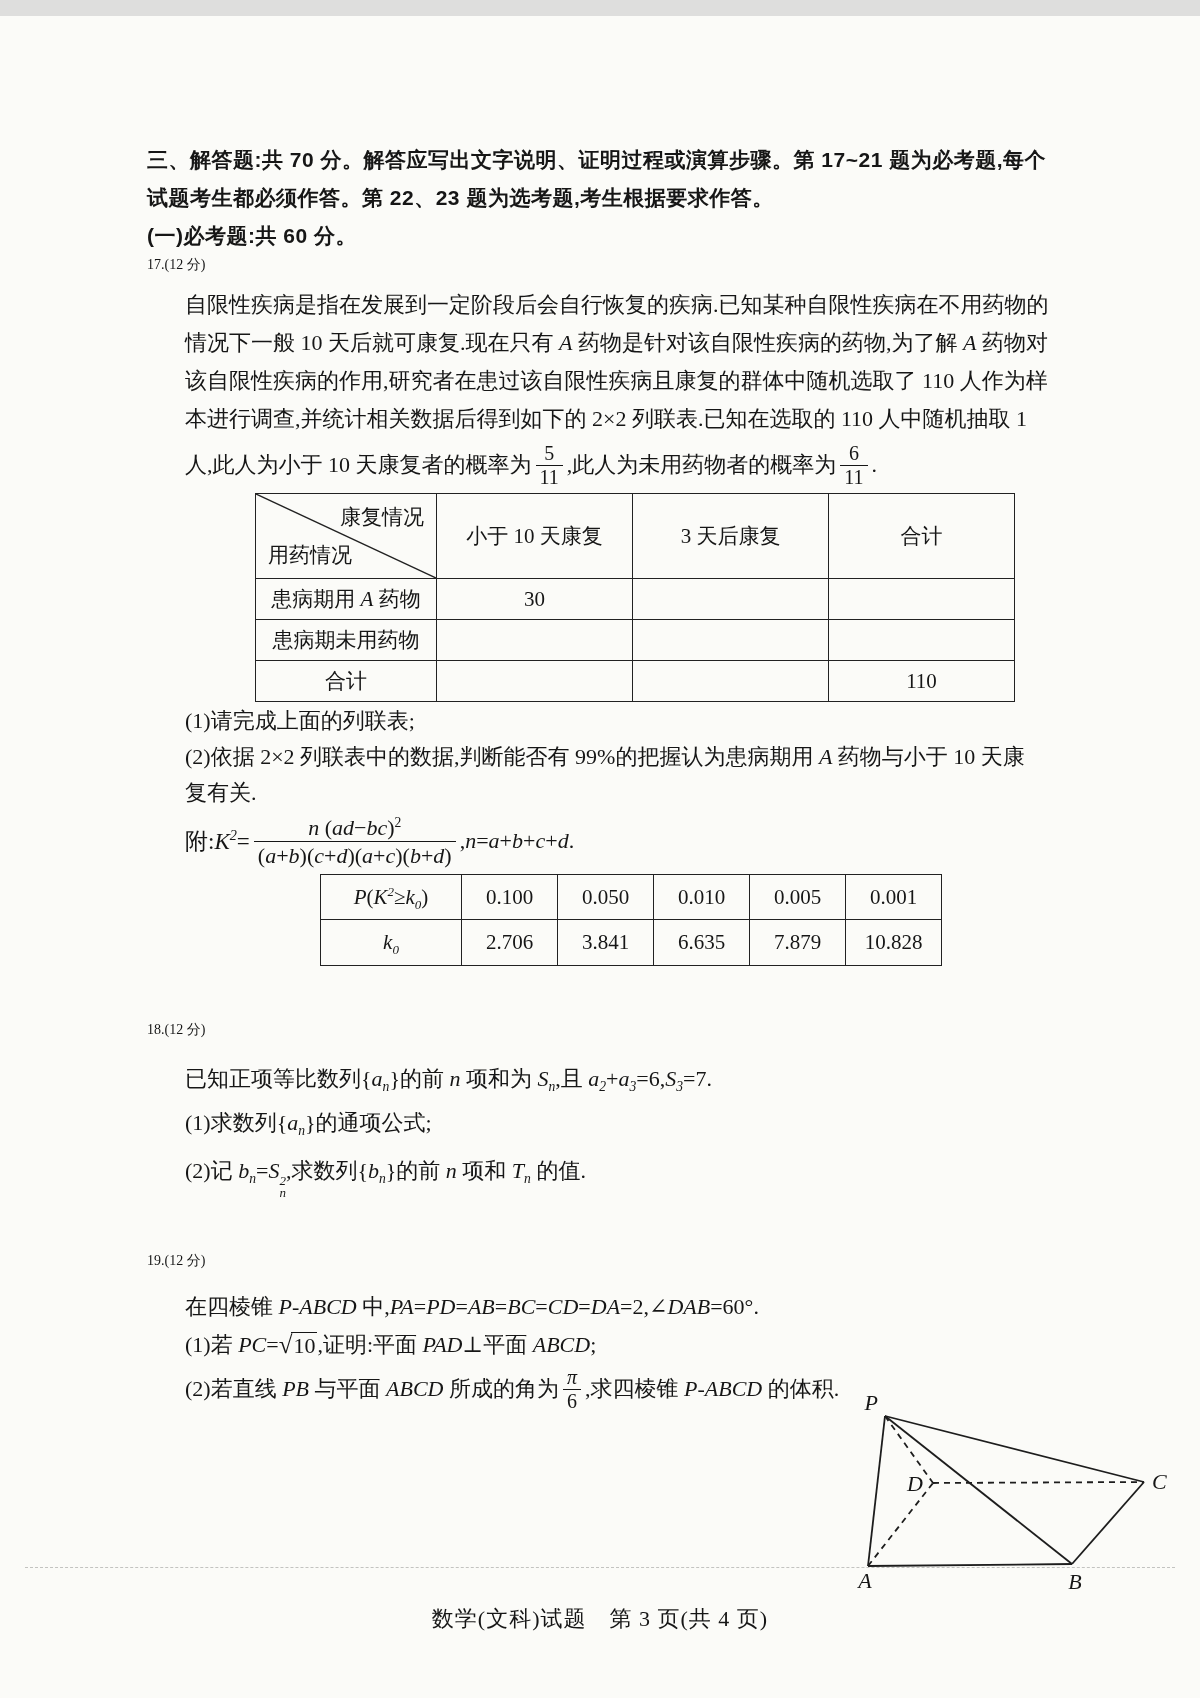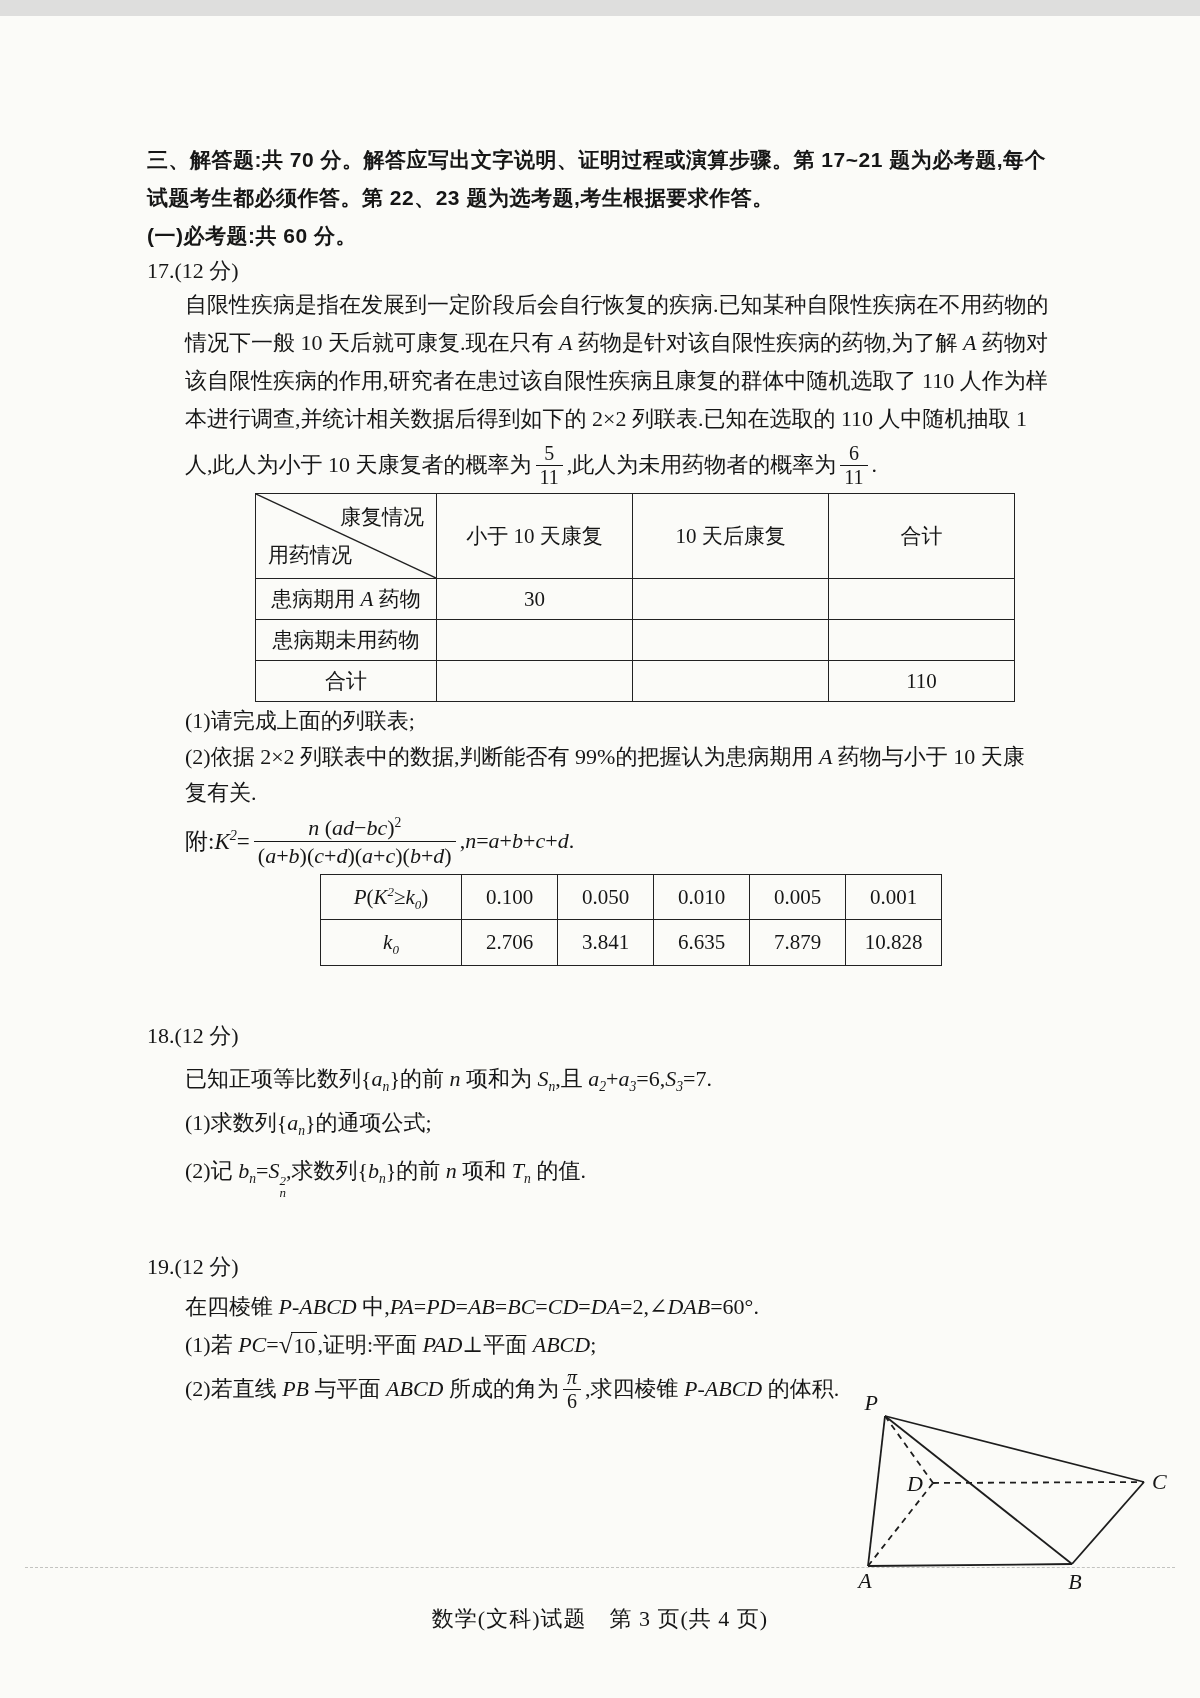--- a/index.html
+++ b/index.html
@@ -7,21 +7,21 @@
     position:relative; width:1200px; height:1698px; margin:16px auto;
     background:#fbfbf8; overflow:hidden;
     font-family:"Liberation Serif","DejaVu Serif",serif; color:#161616;
   }
   .abs { position:absolute; white-space:nowrap; }
   .hdr {
     font-family:"Liberation Sans","DejaVu Sans",sans-serif;
     font-weight:700; font-size:21px; letter-spacing:0.5px;
   }
   .tline { font-size:22px; line-height:30px; }
-  .num   { font-size:22px; }
+  .num   { font-size:14px; }
   .it { font-style:italic; }
   sub,sup { font-size:0.62em; line-height:0; }
   .mrow { display:flex; align-items:center; font-size:22px; }
   .frac { display:inline-flex; flex-direction:column; align-items:center; margin:0 4px; }
   .frac .fn { font-size:20px; line-height:23px; padding:0 4px; }
   .frac .fd { font-size:20px; line-height:23px; padding:0 4px; border-top:1.6px solid #161616; }
   .bigfrac .fn,.bigfrac .fd { font-size:22px; line-height:27px; }
   .ss { display:inline-flex; flex-direction:column; align-items:center;
         font-size:13px; line-height:12px; vertical-align:-7px; }
   .rad { display:inline-flex; align-items:flex-start; }
@@ -72,21 +72,21 @@
     <tbody>
         <tr>
       <td class="cornercell" style="width:180px; height:84px;">
         <svg viewBox="0 0 100 100" preserveAspectRatio="none">
           <line x1="0" y1="0" x2="100" y2="100" stroke="#222" stroke-width="1.4" vector-effect="non-scaling-stroke"></line>
         </svg>
         <span class="corner-top">康复情况</span>
         <span class="corner-bot">用药情况</span>
       </td>
       <td style="width:195px;">小于 10 天康复</td>
-      <td style="width:195px;">10 天后康复</td>
+      <td style="width:195px;">3 天后康复</td>
       <td style="width:185px;">合计</td>
     </tr>
     <tr>
       <td style="height:40px;"><span>患病期用 </span><span class="it">A</span><span> 药物</span></td>
       <td>30</td>
       <td></td>
       <td></td>
     </tr>
     <tr>
       <td style="height:40px;"><span>患病期未用药物</span></td>

